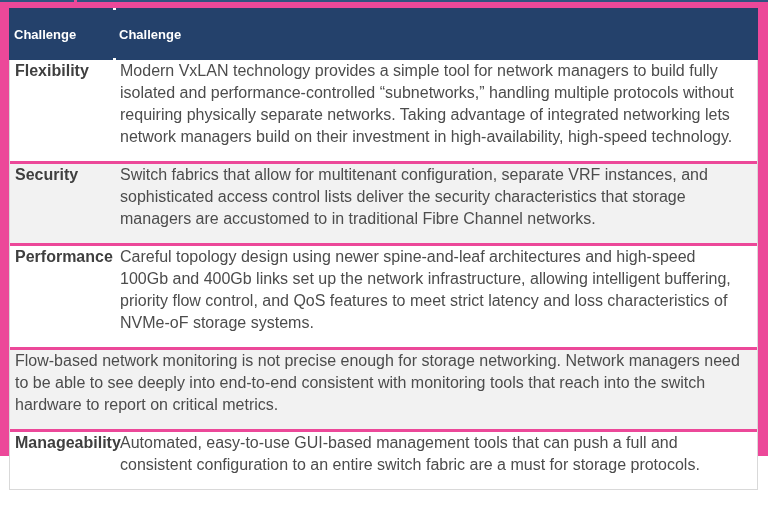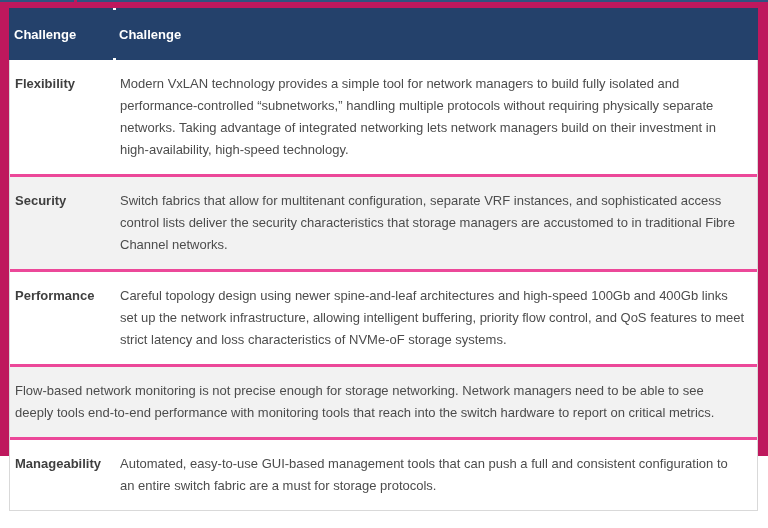--- a/index.html
+++ b/index.html
@@ -8,21 +8,21 @@
     background: #ffffff;
     width: 768px;
     height: 528px;
     overflow: hidden;
     font-family: "Liberation Sans", "DejaVu Sans", sans-serif;
   }
   .page {
     position: relative;
     width: 768px;
     height: 456px;
-    background: #be185d;
+    background: #ec4899;
   }
   
   .top-rule-seg {
     position: absolute;
     top: 0;
     height: 2px;
     background: var(--top-rule, #30527f);
   }
   .top-rule-seg.left { left: 0; width: 74px; }
   .top-rule-seg.right { left: 77px; right: 0; }
@@ -76,23 +76,22 @@
     display: flex;
     background: var(--row-bg, #ffffff);
   }
   .tr + .tr {
     border-top: 3px solid #ec4899;
   }
   .tr.alt {
     background: var(--row-alt-bg, #f2f2f2);
   }
   .td {
-    padding-top: 13px;
     padding-bottom: 13px;
-    font-size: 13px;
+    font-size: 16px;
     line-height: 22px;
   }
   .td.label {
     font-weight: bold;
     color: var(--label-text, #3f3f3f);
   }
   .td.body {
     color: var(--body-text, #4c4c4c);
   }
 </style>
@@ -119,21 +118,21 @@
     <div class="td col1 label">Security</div>
     <div class="td col2 body">Switch fabrics that allow for multitenant configuration, separate VRF instances, and sophisticated access control lists deliver the security characteristics that storage managers are accustomed to in traditional Fibre Channel networks.</div>
   </div>
 
   <div class="tr">
     <div class="td col1 label">Performance</div>
     <div class="td col2 body">Careful topology design using newer spine-and-leaf architectures and high-speed 100Gb and 400Gb links set up the network infrastructure, allowing intelligent buffering, priority flow control, and QoS features to meet strict latency and loss characteristics of NVMe-oF storage systems.</div>
   </div>
 
   <div class="tr alt">
-    <div class="td col2 body">Flow-based network monitoring is not precise enough for storage networking. Network managers need to be able to see deeply tools end-to-end performance with monitoring tools that reach into the switch hardware to report on critical metrics.</div>
+    <div class="td col2 body">Flow-based network monitoring is not precise enough for storage networking. Network managers need to be able to see deeply into end-to-end consistent with monitoring tools that reach into the switch hardware to report on critical metrics.</div>
   </div>
 
   <div class="tr">
     <div class="td col1 label">Manageability</div>
     <div class="td col2 body">Automated, easy-to-use GUI-based management tools that can push a full and consistent configuration to an entire switch fabric are a must for storage protocols.</div>
   </div>
 </div>
   </div>
 
 </div>

